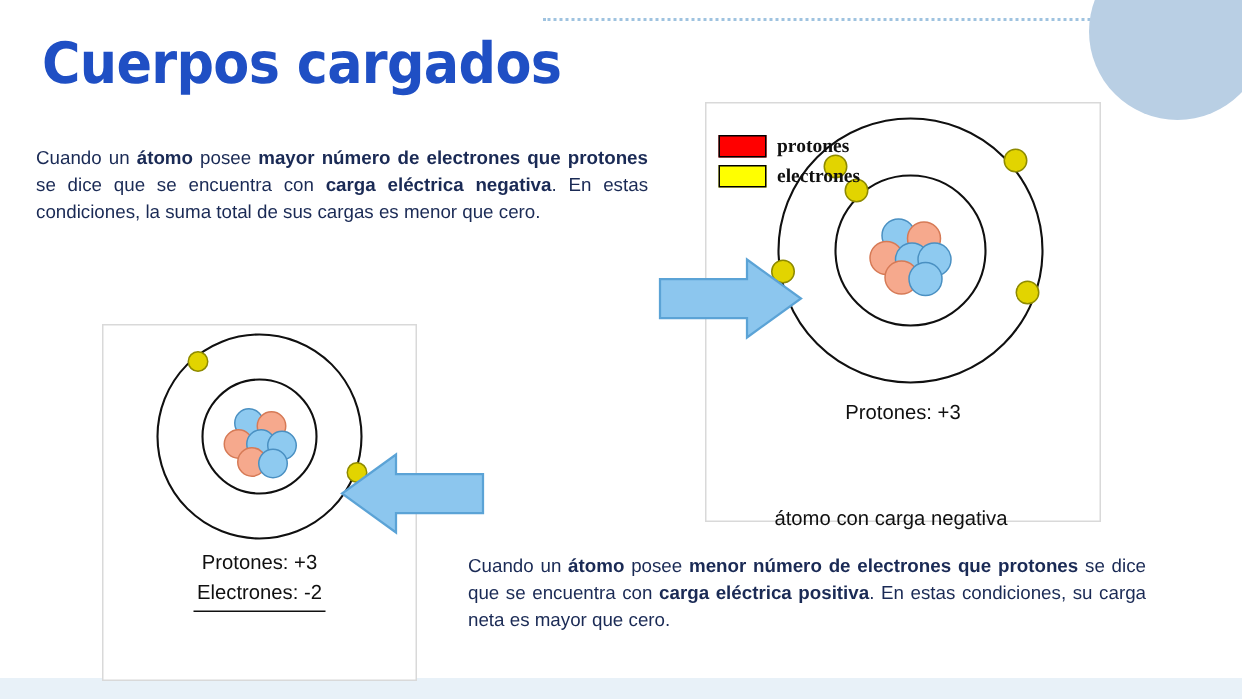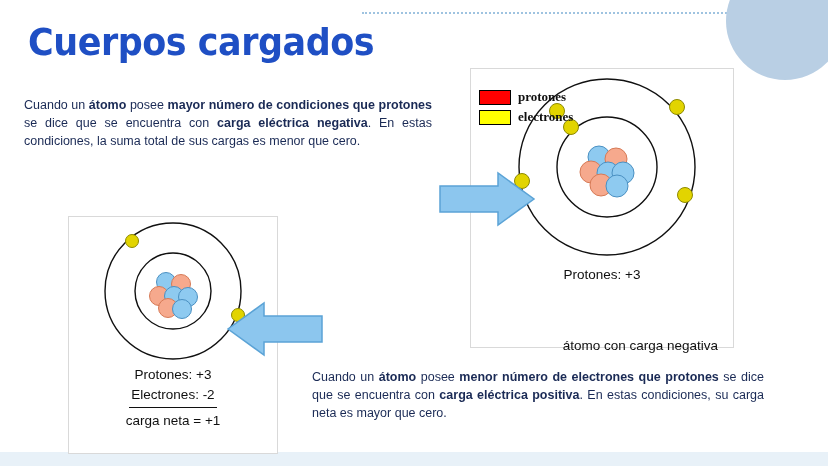--- a/index.html
+++ b/index.html
@@ -118,42 +118,42 @@
   }
   .calc .net { display: block; margin-top: 3px; }
   .caption {
     text-align: center;
     font-size: 13px;
     color: #101010;
     margin-top: 7px;
   }
   .caption-out {
     position: absolute;
-    text-align: right;
+    text-align: center;
     font-size: 13.5px;
     color: #101010;
   }
   #caption-negative { left: 470px; top: 338px; width: 248px; }
 
   
   .arrow {
     position: absolute;
   }
 </style>
 </head>
 <body>
 
 <div class="dotted-line"></div>
 <div class="corner-circle"></div>
 <div class="bottom-band"></div>
 
 <div class="title">Cuerpos cargados</div>
 
 <div class="para" id="para-top">
-  <span>Cuando un </span><b>átomo</b><span> posee </span><b>mayor número de condiciones que protones</b><span> se dice que se encuentra con </span><b>carga eléctrica negativa</b><span>. En estas condiciones, la suma total de sus cargas es menor que cero.</span>
+  <span>Cuando un </span><b>átomo</b><span> posee </span><b>mayor número de electrones que protones</b><span> se dice que se encuentra con </span><b>carga eléctrica negativa</b><span>. En estas condiciones, la suma total de sus cargas es menor que cero.</span>
 </div>
 
 <div class="para" id="para-bottom">
   <span>Cuando un </span><b>átomo</b><span> posee </span><b>menor número de electrones que protones</b><span> se dice que se encuentra con </span><b>carga eléctrica positiva</b><span>. En estas condiciones, su carga neta es mayor que cero.</span>
 </div>
 
 <div class="figure" id="figure-negative">
   <div class="atom-wrap">
     <svg class="atom-svg" width="246" height="196" viewBox="0 0 246 196">
 
@@ -207,21 +207,20 @@
       <circle cx="99" cy="91" r="9.5" fill="#f6a98d" stroke="#d67a56" stroke-width="1"></circle>
       <circle cx="113" cy="92" r="9.5" fill="#8ecaf0" stroke="#4a90c2" stroke-width="1"></circle>
       <circle cx="63" cy="24" r="6.5" fill="#e2d400" stroke="#8e8a00" stroke-width="1"></circle>
       <circle cx="169" cy="98" r="6.5" fill="#e2d400" stroke="#8e8a00" stroke-width="1"></circle>
     </svg>
   </div>
 
   <div class="calc">
     <span class="row">Protones:  +3</span>
     <span class="row underline">Electrones: -2</span>
-    <span class="net">carga neta = +1</span>
   </div>
 </div>
 
 <svg class="arrow" style="left:438px; top:170px;" width="100" height="58" viewBox="0 0 100 58">
   <polygon points="2,16 60,16 60,3 96,29 60,55 60,42 2,42" fill="#8cc6ee" stroke="#5ba3d6" stroke-width="1.5"></polygon>
 </svg>
 
 <svg class="arrow" style="left:224px; top:300px;" width="100" height="58" viewBox="0 0 100 58">
   <polygon points="98,16 40,16 40,3 4,29 40,55 40,42 98,42" fill="#8cc6ee" stroke="#5ba3d6" stroke-width="1.5"></polygon>
 </svg>

